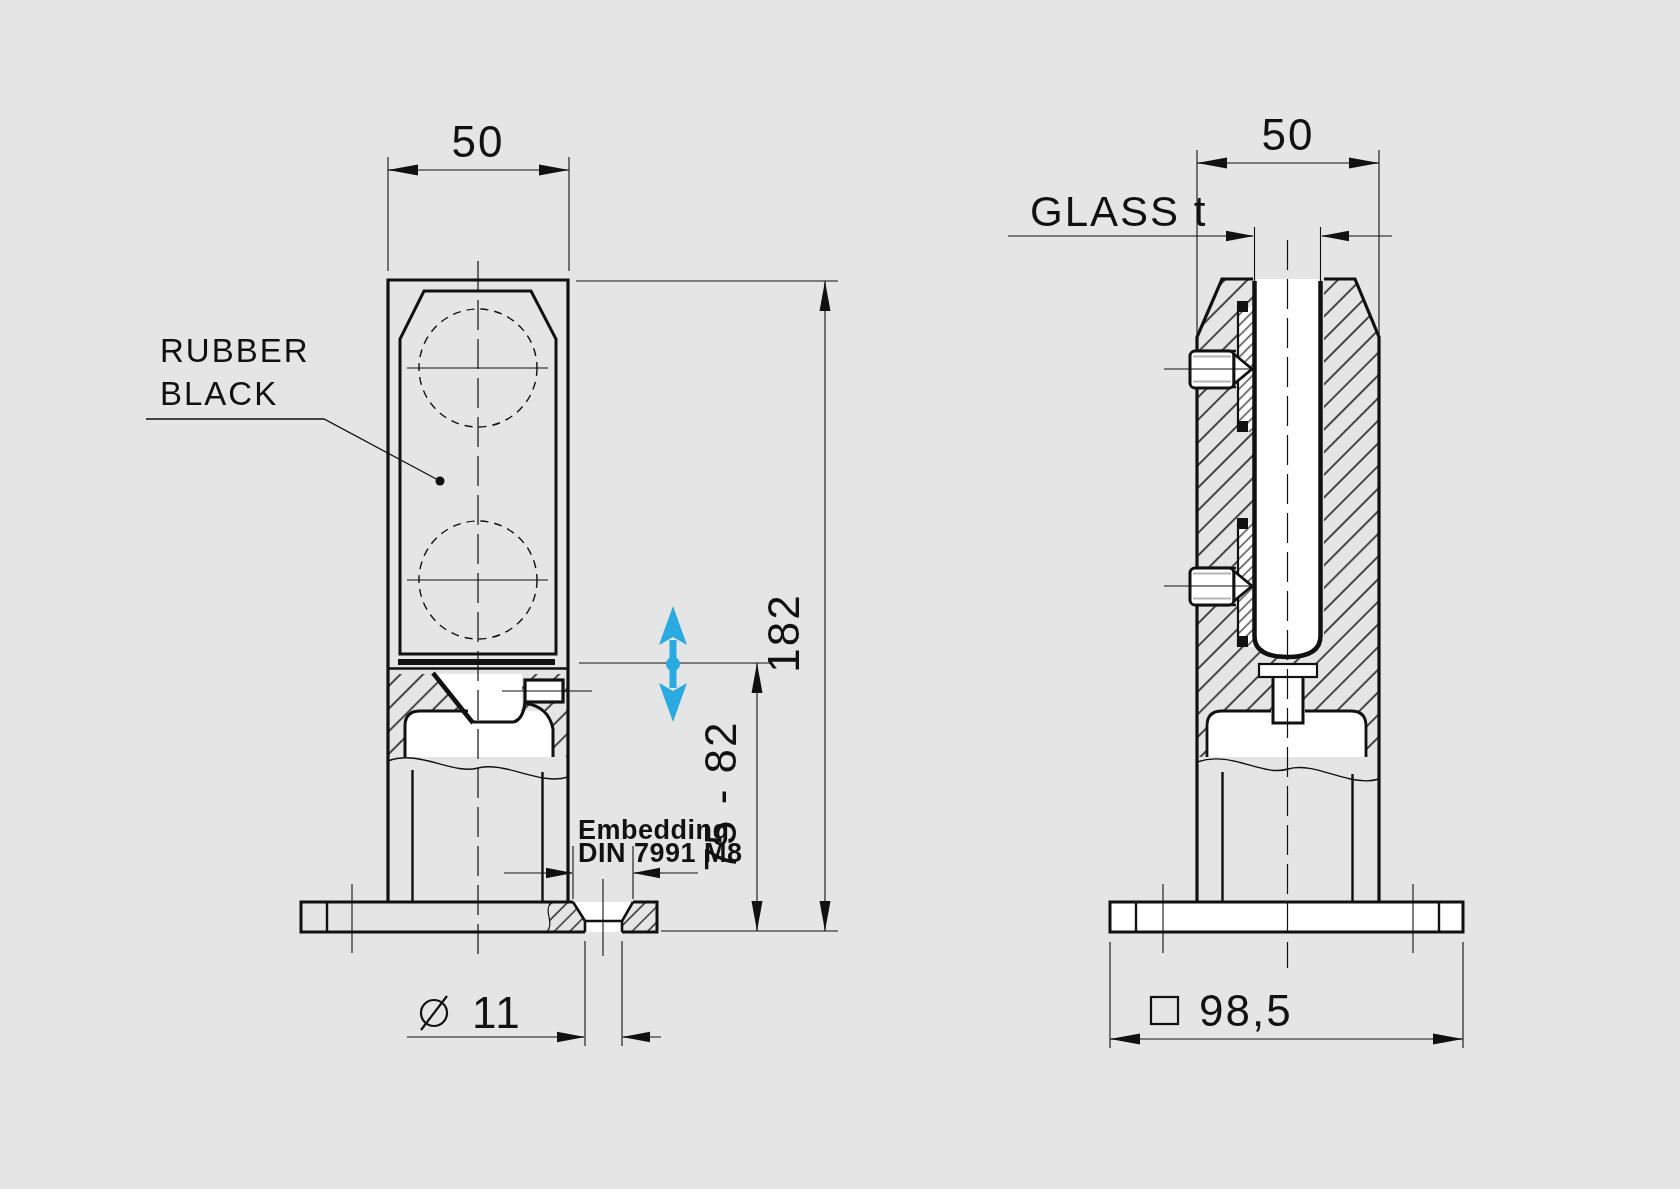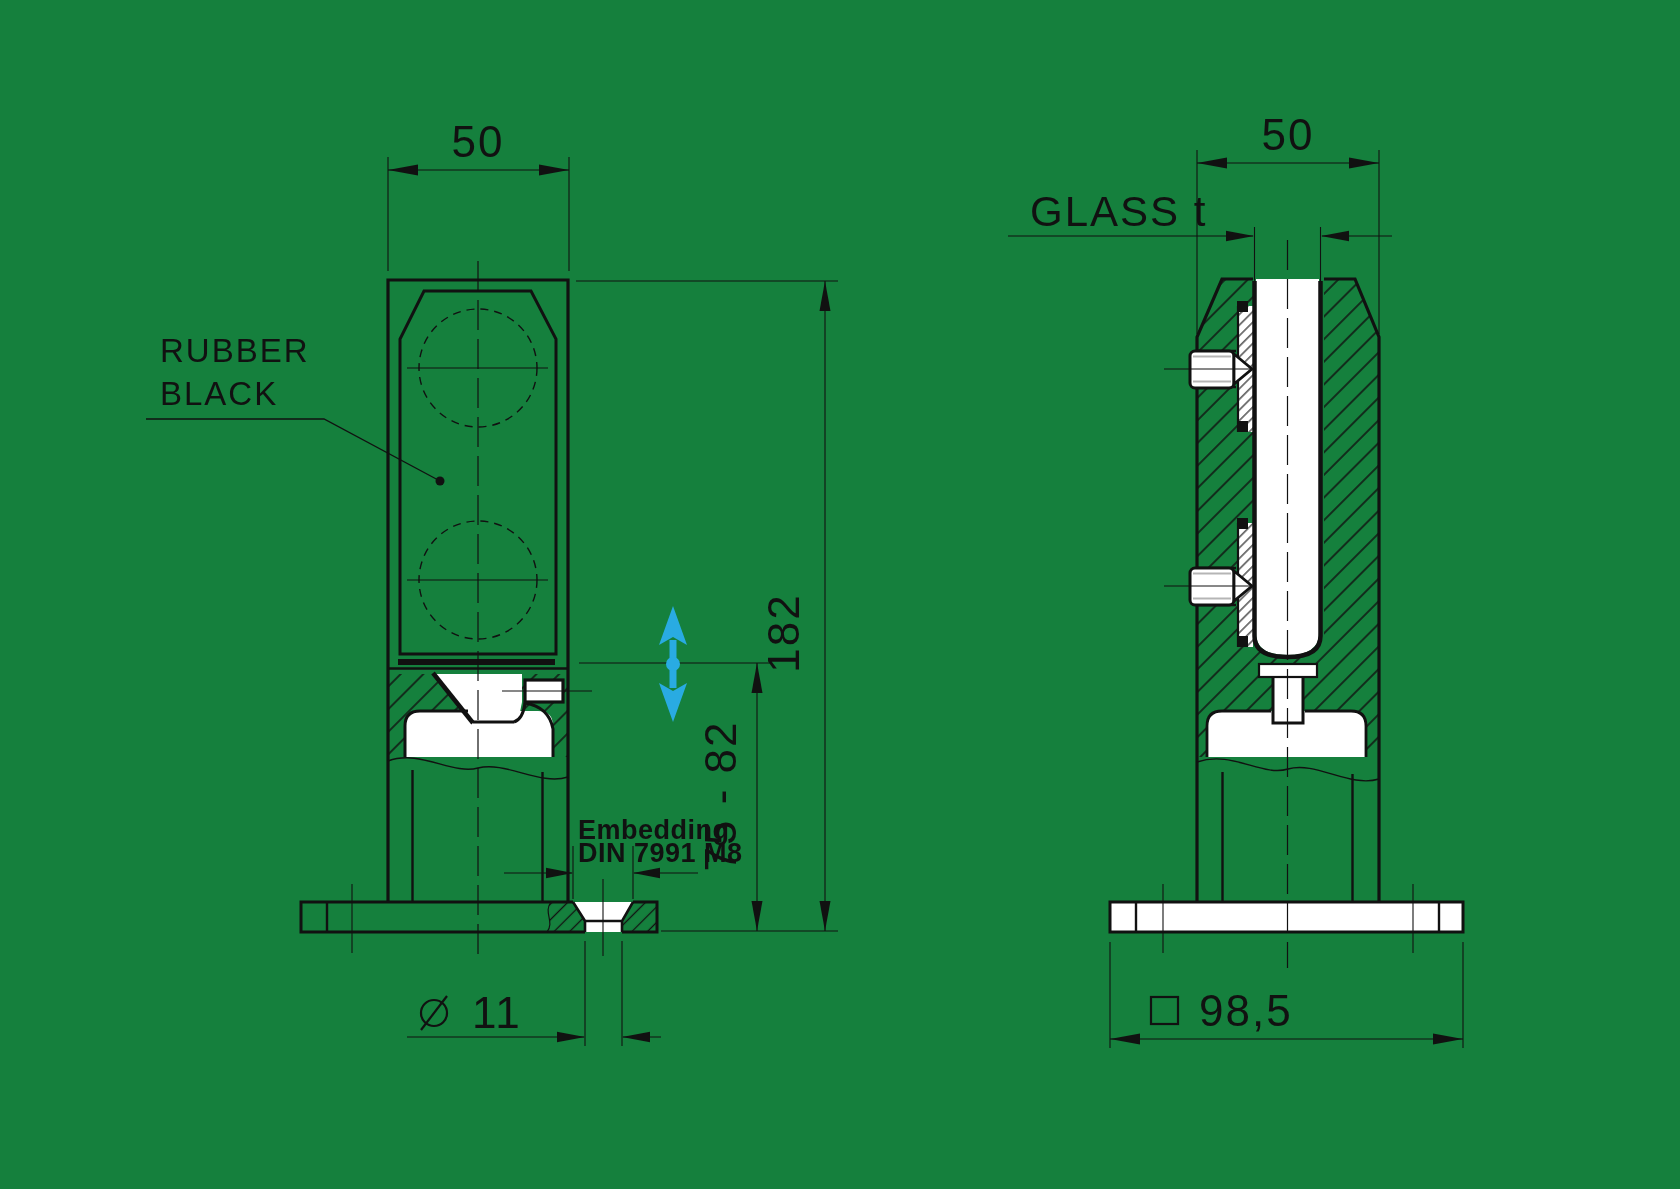--- a/index.html
+++ b/index.html
@@ -1,16 +1,16 @@
 <!DOCTYPE html>
 <html><head>
 <meta charset="utf-8">
 <style>
   html,body{margin:0;padding:0;background:#ffffff;}
-  .canvas{width:1680px;height:1189px;background:#15803d;position:relative;overflow:hidden;}
+  .canvas{width:1680px;height:1189px;background:#e5e5e5;position:relative;overflow:hidden;}
   svg{display:block;}
   text{font-family:"Liberation Sans", sans-serif;fill:#111;}
   .dim{font-size:44px;letter-spacing:2px;}
   .lbl{font-size:33px;letter-spacing:2px;}
   .glass{font-size:42px;letter-spacing:2px;}
   .note{font-size:27px;font-weight:bold;letter-spacing:0.5px;}
 </style>
 </head>
 <body>
 

